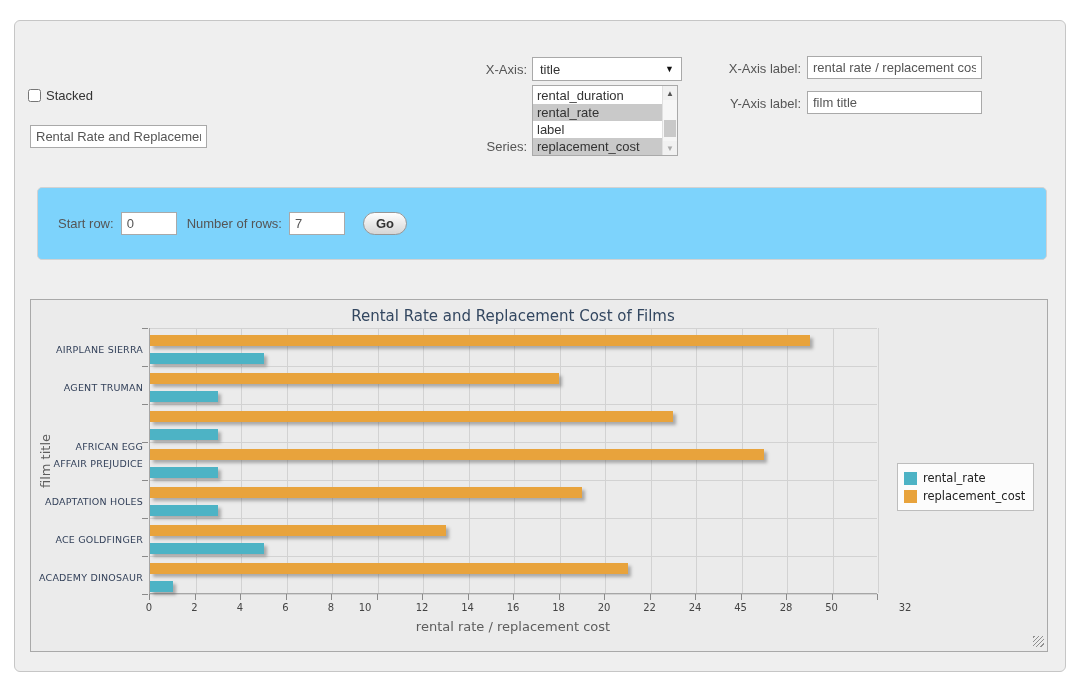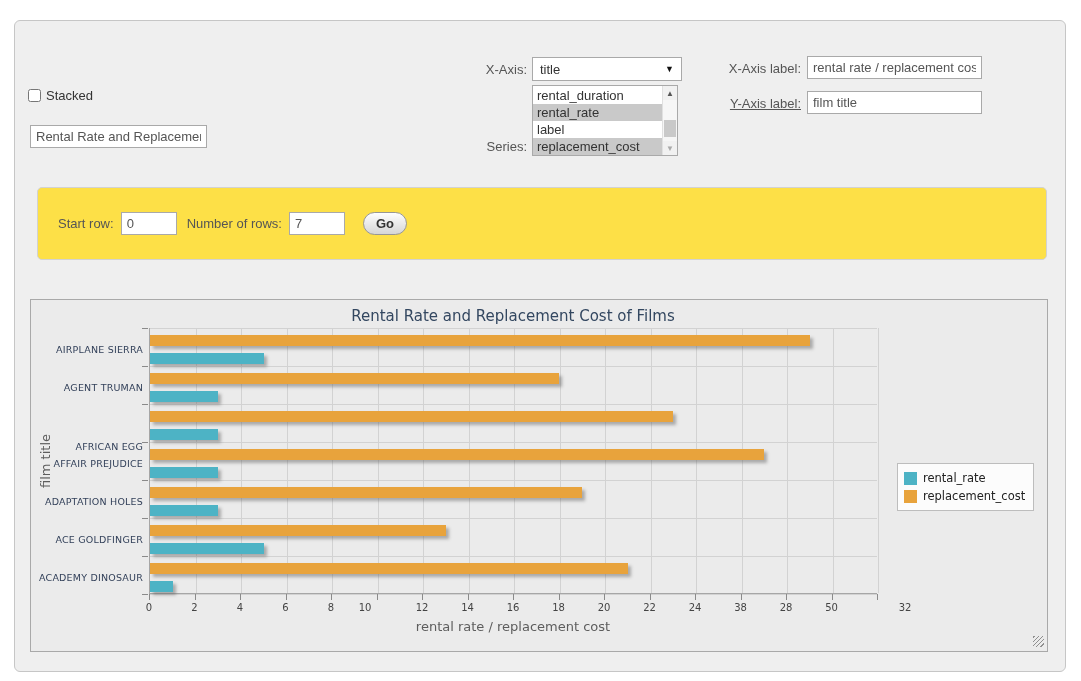--- a/index.html
+++ b/index.html
@@ -31,21 +31,21 @@
   .series-item { height:17px; line-height:17px; padding:0 4px; color:#333; white-space:nowrap; }
   .series-item.selected { background:#c9c9c9; }
   .sb { width:15px; background:#f6f6f6; border-left:1px solid #e0e0e0; position:relative; }
   .sb-btn { position:absolute; left:0; width:14px; height:14px; background:#f1f1f1;
             display:flex; align-items:center; justify-content:center; font-size:8px; color:#555; }
   .sb-up { top:0; } .sb-down { bottom:0; color:#aaa; }
   .sb-thumb { position:absolute; left:1px; width:12px; top:34px; height:17px; background:#c9c9c9; }
 
   
   .subpanel { position:absolute; left:37px; top:187px; width:1010px; height:73px;
-              background:#fde047; border:1px solid #d2d2d2; border-radius:5px; }
+              background:#7dd3fc; border:1px solid #d2d2d2; border-radius:5px; }
   .subrow { position:absolute; left:20px; top:24px; display:flex; align-items:center; }
   .subrow .ti2 { border:1px solid #a9a9a9; background:#fff; color:#555; width:56px; height:23px;
                  font:13px "Liberation Sans", sans-serif; padding:2px 5px; }
   .go { border:1px solid #979797; border-radius:12px; background:linear-gradient(#fefefe,#d6d6d6);
         padding:3px 12px; font:bold 13px "Liberation Sans", sans-serif; color:#333; margin-left:18px; cursor:pointer; }
 
   
   .chartpanel { position:absolute; left:30px; top:299px; width:1018px; height:353px;
                 background:#ebebeb; border:1px solid #a9a9a9; font-family:"DejaVu Sans", sans-serif; }
   .chart-title { position:absolute; left:118px; top:7px; width:728px; text-align:center;
@@ -102,21 +102,21 @@
     <div class="sb">
       <div class="sb-btn sb-up">▲</div>
       <div class="sb-thumb"></div>
       <div class="sb-btn sb-down">▼</div>
     </div>
   </div>
 
   <div class="flabel r" style="left:712px; top:61px; width:89px;">X-Axis label:</div>
   <input class="ti" style="left: 807px; top: 56px; width: 175px;" value="rental rate / replacement cost">
 
-  <div class="flabel r" style="left:712px; top:96px; width:89px;text-decoration:underline;">Y-Axis label:</div>
+  <div class="flabel r" style="left:712px; top:96px; width:89px;">Y-Axis label:</div>
   <input class="ti" style="left: 807px; top: 91px; width: 175px;" value="film title">
 
   <div class="subpanel">
     <div class="subrow">
       <span class="flabel2" style="color:#555; margin-right:7px;">Start row:</span>
       <input class="ti2" value="0" style="">
       <span style="color:#555; margin-left:10px; margin-right:7px;">Number of rows:</span>
       <input class="ti2" value="7" style="">
       <button class="go">Go</button>
     </div>
@@ -186,21 +186,21 @@
         <div class="xtick-label" style="left: 482px;">16</div>
         <div class="xtick" style="left: 527.5px;"></div>
         <div class="xtick-label" style="left: 527.5px;">18</div>
         <div class="xtick" style="left: 573px;"></div>
         <div class="xtick-label" style="left: 573px;">20</div>
         <div class="xtick" style="left: 618.5px;"></div>
         <div class="xtick-label" style="left: 618.5px;">22</div>
         <div class="xtick" style="left: 664px;"></div>
         <div class="xtick-label" style="left: 664px;">24</div>
         <div class="xtick" style="left: 709.5px;"></div>
-        <div class="xtick-label" style="left: 709.5px;">38</div>
+        <div class="xtick-label" style="left: 709.5px;">45</div>
         <div class="xtick" style="left: 755px;"></div>
         <div class="xtick-label" style="left: 755px;">28</div>
         <div class="xtick" style="left: 800.5px;"></div>
         <div class="xtick-label" style="left: 800.5px;">50</div>
         <div class="xtick" style="left: 846px;"></div>
         <div class="xtick-label" style="left: 846px; margin-left: 28px;">32</div>
       </div>
     <div id="yaxis-layer">
         <div class="ytick" style="top: 28px;"></div>
         <div class="ytick" style="top: 66px;"></div>

